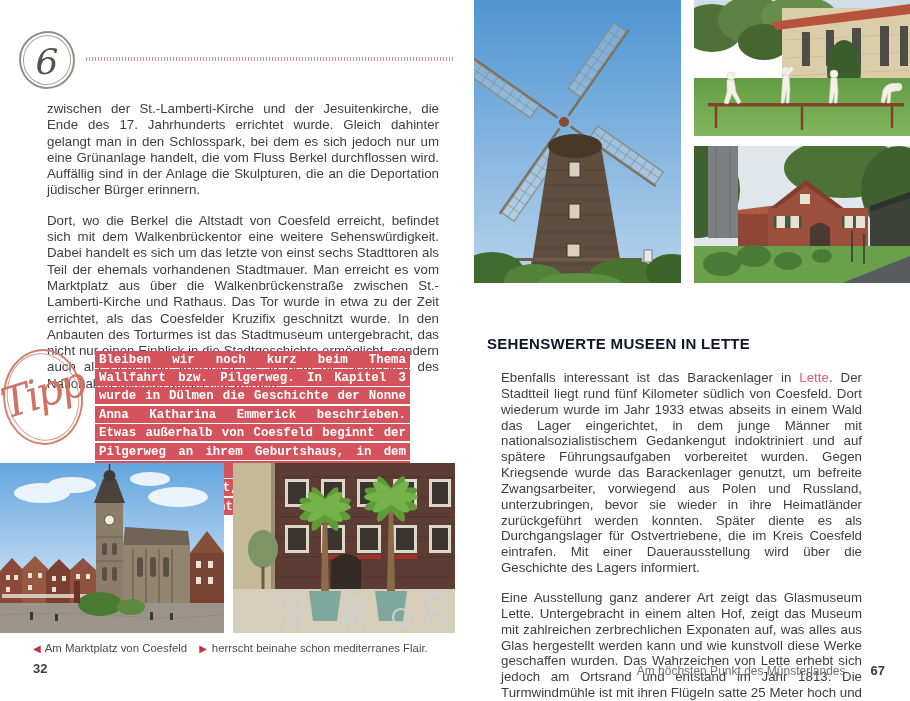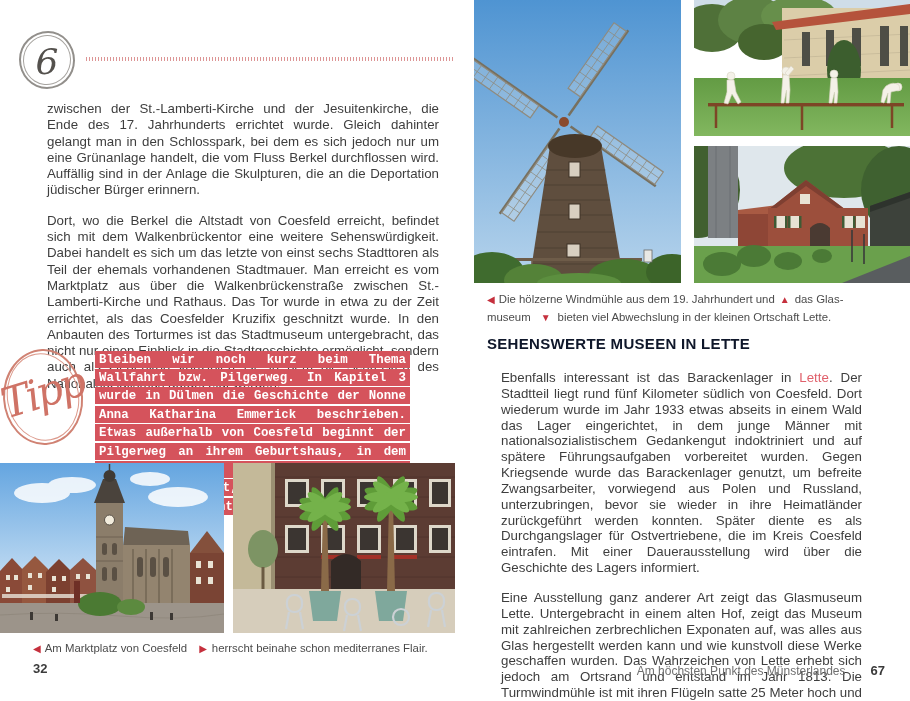--- a/index.html
+++ b/index.html
@@ -472,24 +472,20 @@
         <ellipse cx="28" cy="118" rx="19" ry="12"></ellipse>
           <ellipse cx="128" cy="110" rx="10" ry="7"></ellipse>
       </g>
       <g stroke="#3a3a3a" stroke-width="1.6">
         <line x1="158" y1="84" x2="158" y2="116"></line>
           <line x1="170" y1="88" x2="170" y2="118"></line>
       </g>
     </svg>
   </div>
 
-  <div class="abs caption caption-right">
-    <div><span class="cap-arrow cap-arrow-first">◀</span><span>Die hölzerne Windmühle aus dem 19. Jahrhundert und</span><span class="cap-arrow cap-arrow-mid">▲</span><span>das Glas-</span></div>
-    <div><span>museum</span><span class="cap-arrow cap-arrow-mid2">▼</span><span>bieten viel Abwechslung in der kleinen Ortschaft Lette.</span></div>
-  </div>
 
   <div class="abs heading-right">SEHENSWERTE MUSEEN IN LETTE</div>
 
   <div class="abs right-body">
     <p><span>Ebenfalls interessant ist das Barackenlager in </span><span class="keyword">Lette</span><span>. Der Stadtteil liegt rund fünf Kilometer südlich von Coesfeld. Dort wiederum wurde im Jahr 1933 etwas abseits in einem Wald das Lager eingerichtet, in dem junge Männer mit nationalsozialistischem Gedankengut indoktriniert und auf spätere Führungsaufgaben vorbereitet wurden. Gegen Kriegsende wurde das Barackenlager genutzt, um befreite Zwangsarbeiter, vorwiegend aus Polen und Russland, unterzubringen, bevor sie wieder in ihre Heimatländer zurückgeführt werden konnten. Später diente es als Durchgangslager für Ostvertriebene, die im Kreis Coesfeld eintrafen. Mit einer Dauerausstellung wird über die Geschichte des Lagers informiert.</span></p>
     <p>Eine Ausstellung ganz anderer Art zeigt das Glasmuseum Lette. Untergebracht in einem alten Hof, zeigt das Museum mit zahlreichen zerbrechlichen Exponaten auf, was alles aus Glas hergestellt werden kann und wie kunstvoll diese Werke geschaffen wurden. Das Wahrzeichen von Lette erhebt sich jedoch am Ortsrand und entstand im Jahr 1813. Die Turmwindmühle ist mit ihren Flügeln satte 25 Meter hoch und wurde komplett aus Holz gebaut. Sie ist mit zahlreichen Schindeln gedeckt und man sieht ihr auch deutlich das hohe Alter an, aber gerade das macht sie so charmant und zu einem Blickfang.</p>
   </div>
 
   <div class="abs footer-right">
     <span>Am höchsten Punkt des Münsterlandes</span><span class="pagenum">67</span>

